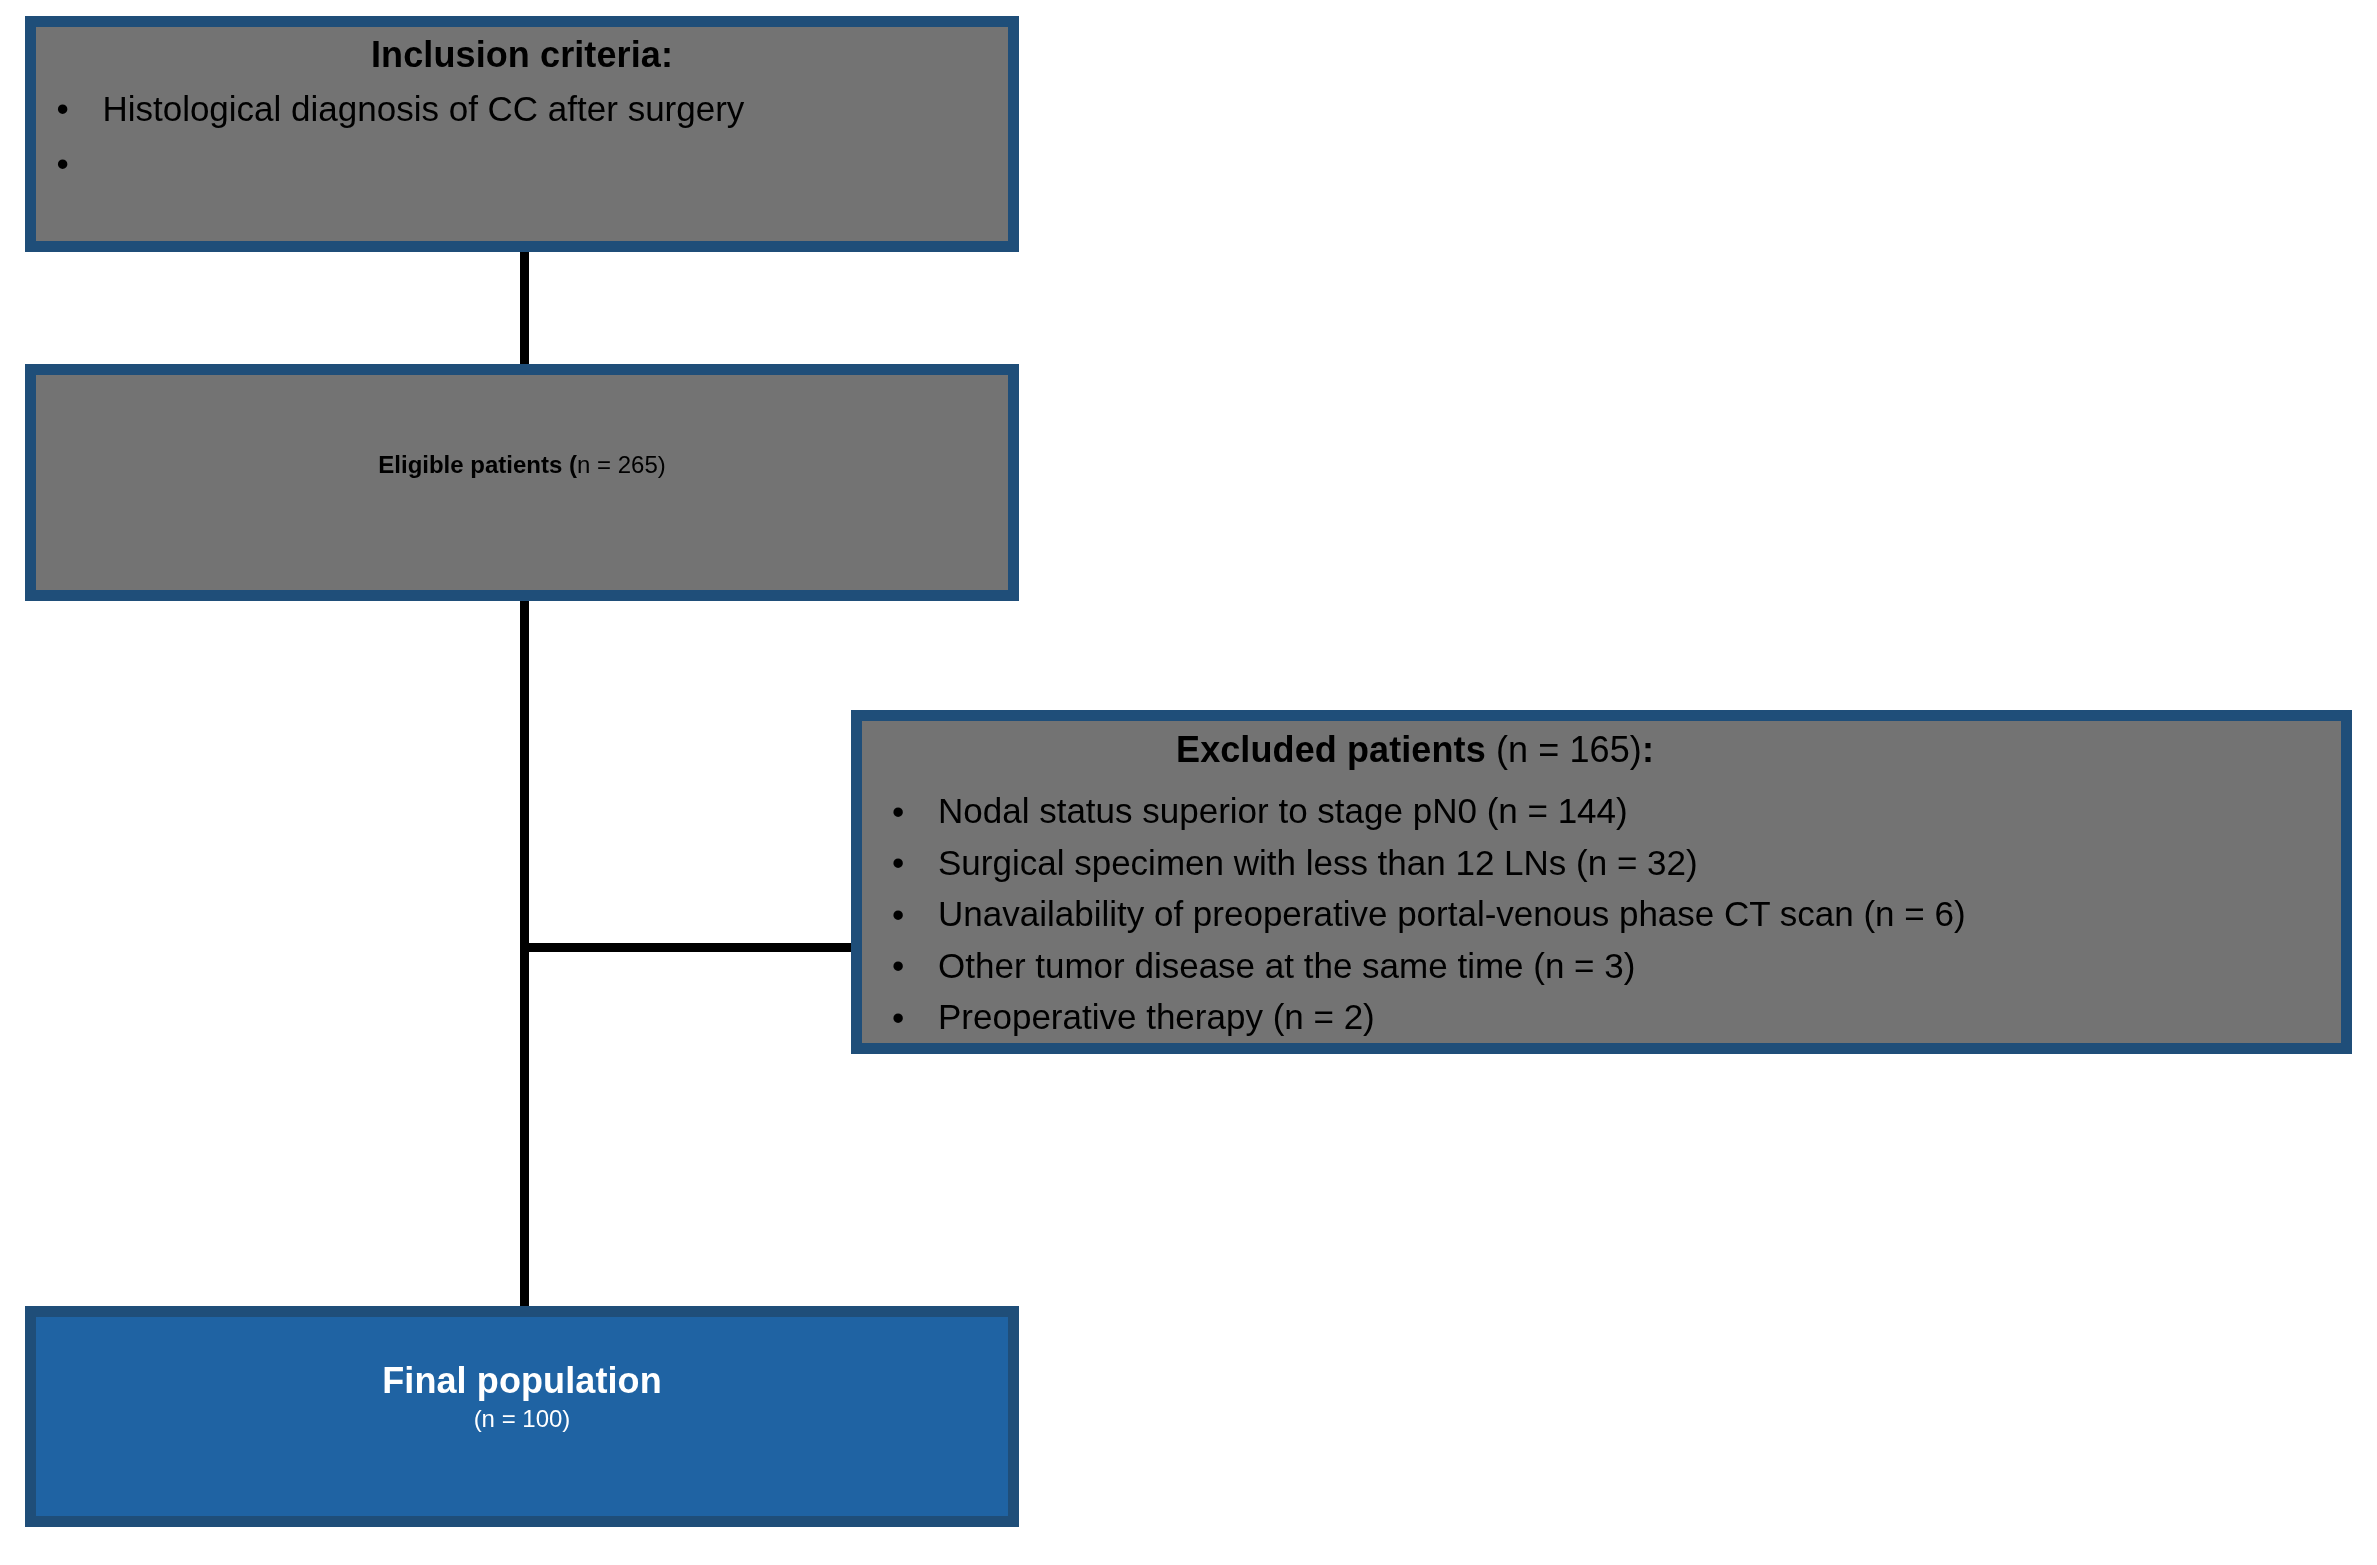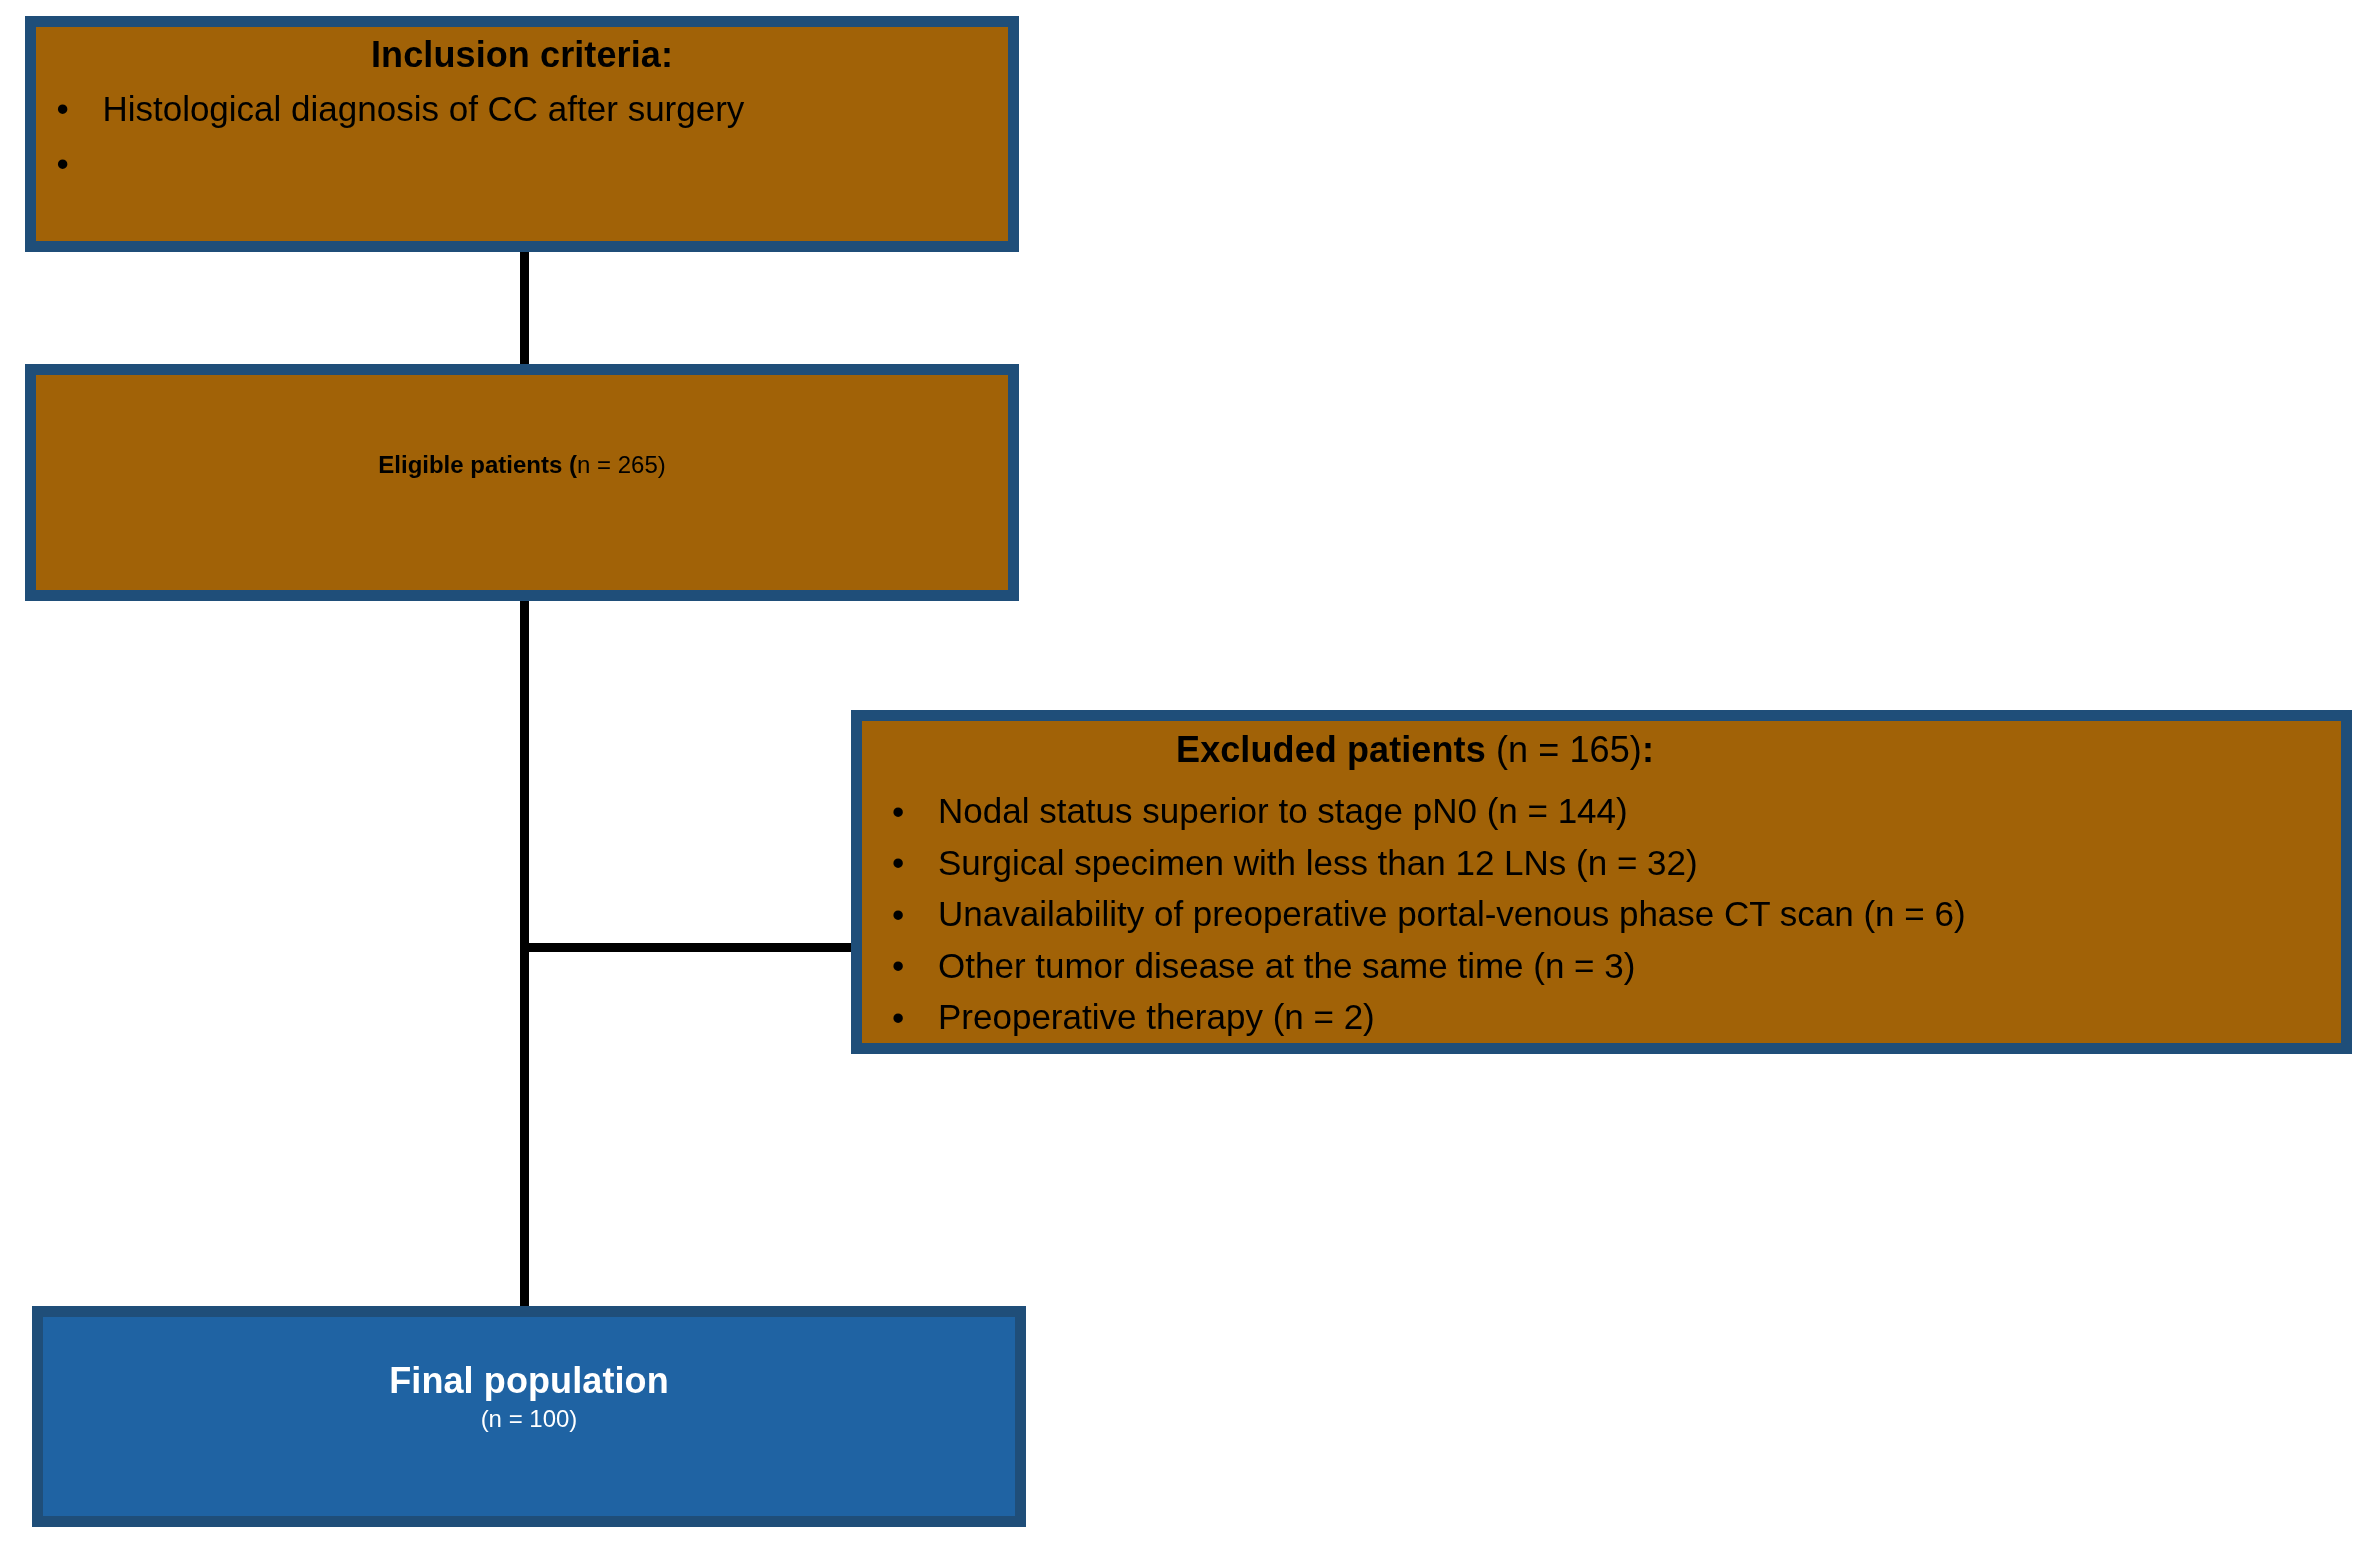--- a/index.html
+++ b/index.html
@@ -16,21 +16,21 @@
     width: 2377px;
     height: 1565px;
     background: #ffffff;
     overflow: hidden;
   }
 
   .fc-box {
     position: absolute;
     box-sizing: border-box;
     border: 11px solid #1F4E79;
-    background: #a16207;
+    background: #737373;
     color: #000000;
   }
   .fc-box.filled {
     background: #1F63A3;
     color: #ffffff;
   }
 
   
   #box-inclusion {
     left: 25px;  top: 15.7px;
@@ -38,21 +38,21 @@
   }
   #box-eligible {
     left: 25px;  top: 364px;
     width: 994px; height: 237px;
   }
   #box-excluded {
     left: 851px; top: 710px;
     width: 1501px; height: 344px;
   }
   #box-final {
-    left: 32px;  top: 1306px;
+    left: 25px;  top: 1306px;
     width: 994px; height: 221px;
   }
 
   
   .box-inner {
     position: relative;
     width: 100%;
     height: 100%;
   }
   .box-title {

